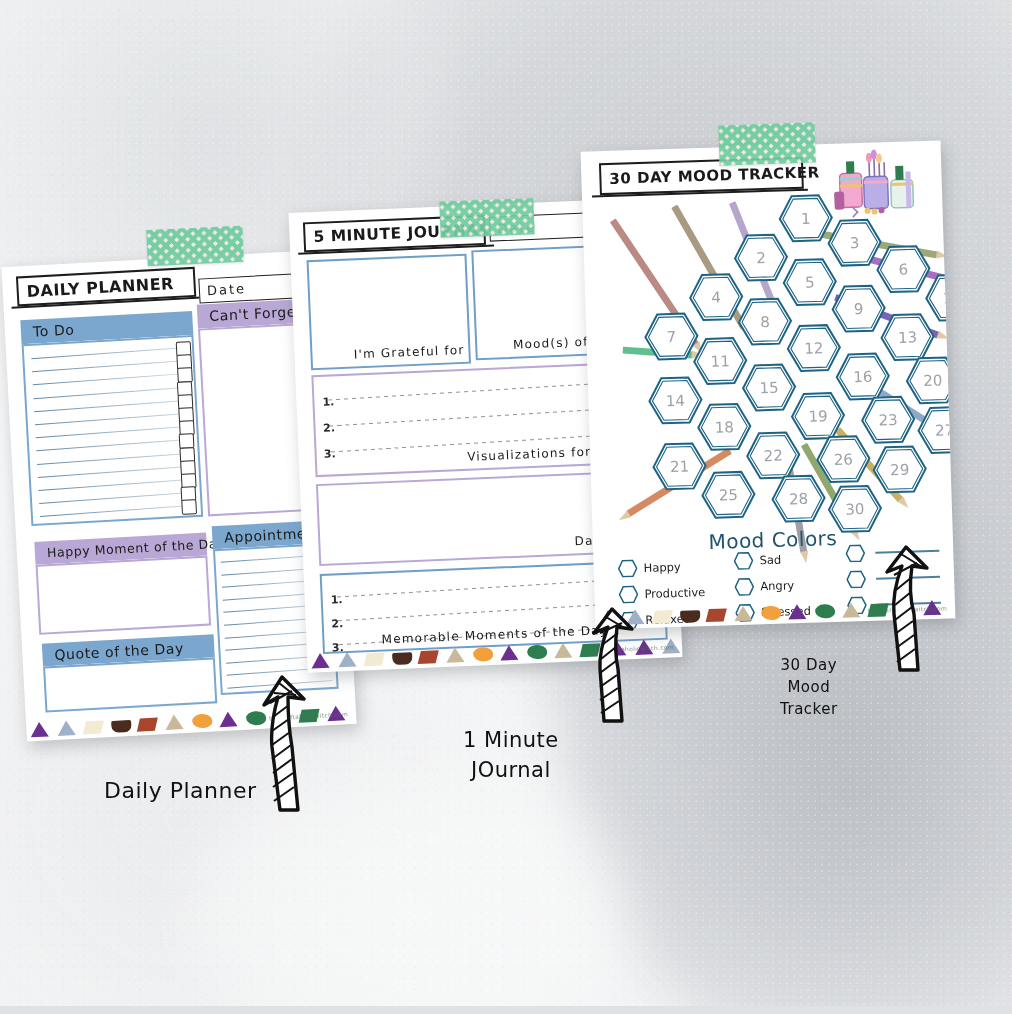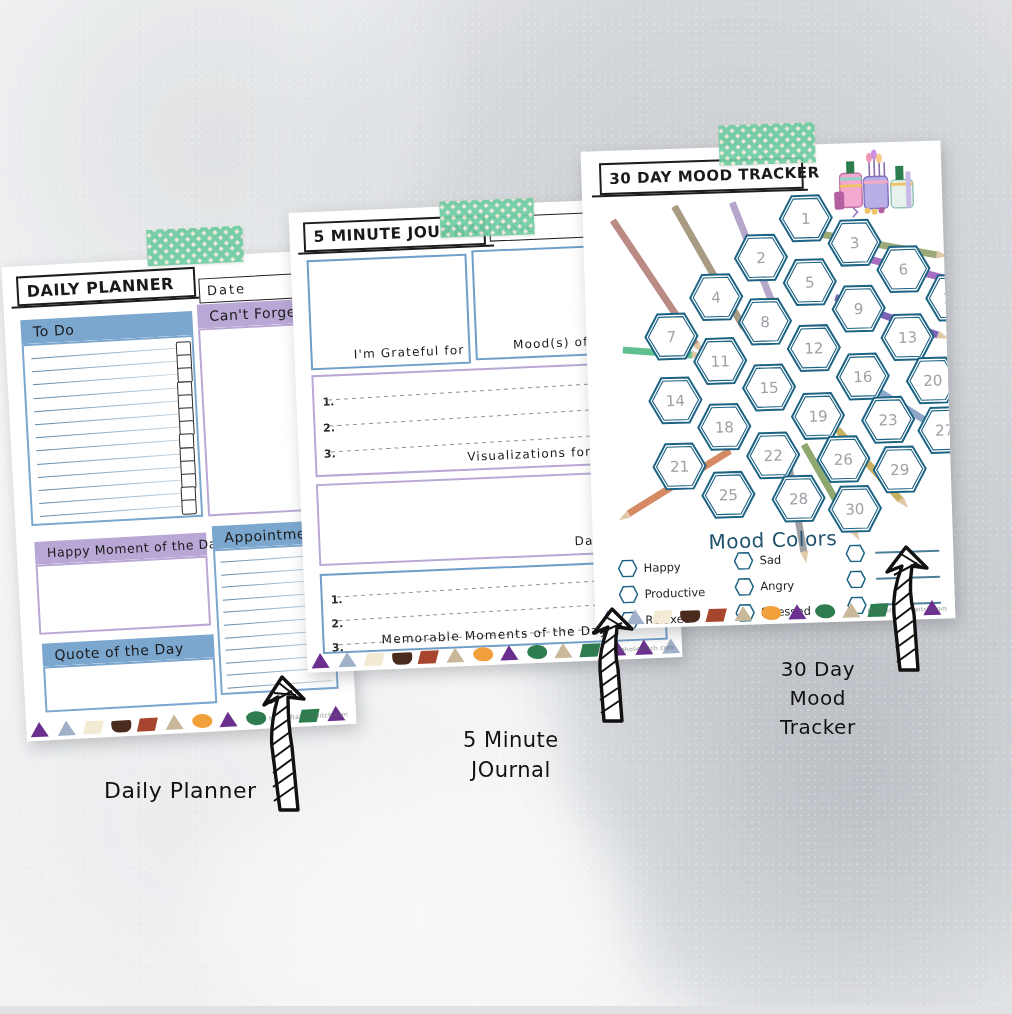--- a/index.html
+++ b/index.html
@@ -88,21 +88,21 @@
   .legline{width:64px;height:1.4px;background:#4d7f99;margin-left:4px;}
 
   
   #jars{position:absolute;right:4px;top:4px;width:104px;height:78px;}
 
   
   .arrow{position:absolute;}
   .handlabel{position:absolute;font-family:"DejaVu Sans", sans-serif;color:#111;white-space:pre;text-align:center;line-height:1.45;}
   #lbl-daily{left:104px;top:775px;font-size:22px;letter-spacing:.5px;}
   #lbl-journal{left:463px;top:725px;font-size:21px;letter-spacing:.5px;}
-  #lbl-mood{left:780px;top:655px;font-size:20px;letter-spacing:.5px;}
+  #lbl-mood{left:780px;top:655px;font-size:15px;letter-spacing:.5px;}
 </style>
 </head>
 <body>
 
 <div id="bg">
   <div class="wc wc1"></div>
   <div class="wc wc4"></div>
   <div class="wc wc2"></div>
   <div class="wc wc5"></div>
   <div class="wc wc3"></div>
@@ -687,17 +687,17 @@
       <path d="M23 102 L41 89"></path>
     <path d="M23 88 L40 75"></path>
       <path d="M23 73 L39 60"></path>
       <path d="M24 58 L40 45"></path>
     <path d="M22 43 L45 31"></path>
       <path d="M29 22 L50 35"></path>
   </g>
 </svg>
 
 <div class="handlabel" id="lbl-daily">Daily Planner</div>
-<div class="handlabel" id="lbl-journal">5 Minute
+<div class="handlabel" id="lbl-journal">1 Minute
 JOurnal</div>
 <div class="handlabel" id="lbl-mood">30 Day
 Mood
 Tracker</div>
 
 </body></html>

